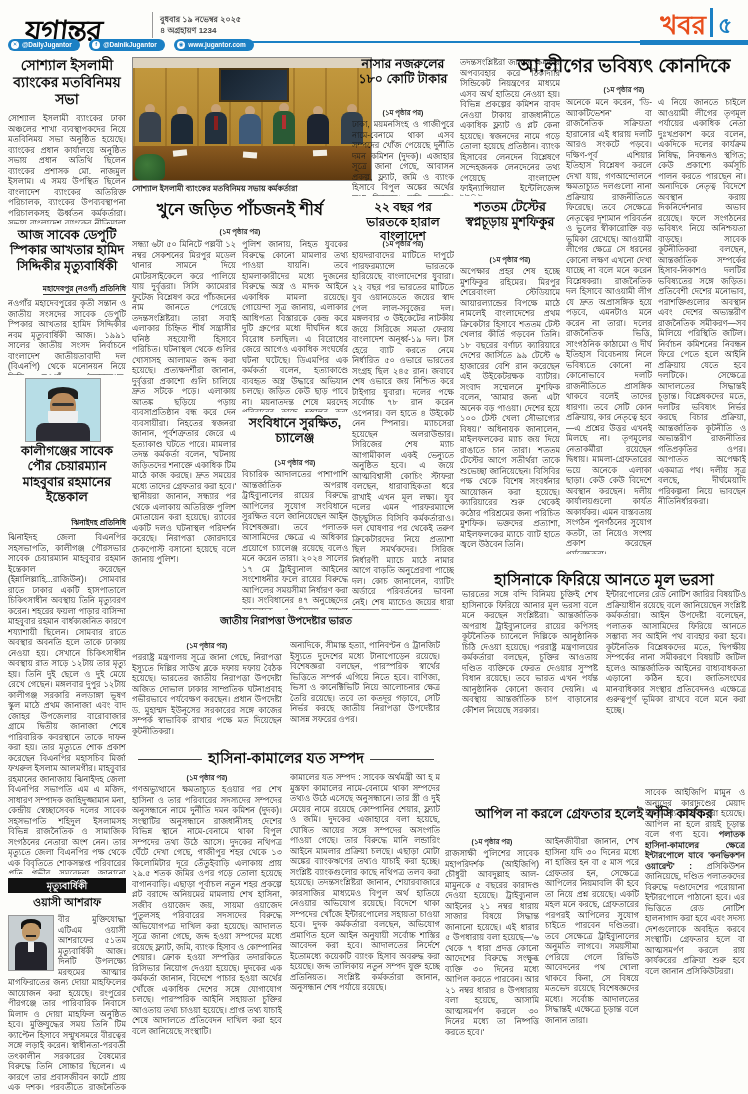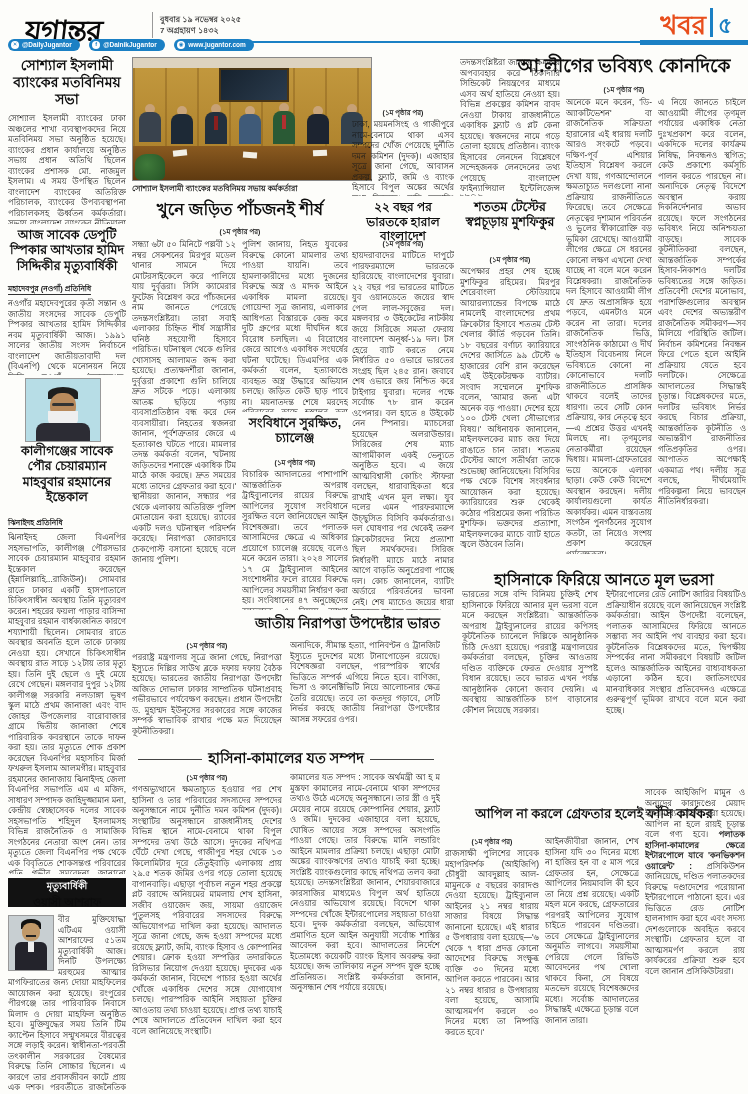--- a/index.html
+++ b/index.html
@@ -2,39 +2,39 @@
 <html><head>
 <meta charset="utf-8">
 <style>
   html,body{margin:0;padding:0;}
   body{font-family:"Liberation Sans","DejaVu Sans",sans-serif;background:#888;}
   #page{position:relative;width:748px;height:1094px;background:#fdfdfa;overflow:hidden;margin:0 auto;box-shadow:0 0 6px rgba(0,0,0,.4);}
   .abs{position:absolute;}
   .h1{font-weight:800;color:#0d0d0d;text-align:center;line-height:1.22;}
   .body{font-size:8.3px;line-height:10.5px;text-align:justify;color:#1c1c1c;overflow:hidden;}
   .tag{font-size:7px;font-weight:700;text-align:center;color:#222;}
-  .byline{font-size:7.5px;font-weight:800;text-align:left;color:#111;}
+  .byline{font-size:7.5px;font-weight:800;text-align:right;color:#111;}
   .byline span{border-bottom:1px solid #333;padding-bottom:1px;}
   .pill{display:inline-flex;align-items:center;gap:3px;background:#1b80c4;color:#fff;font-size:6.5px;font-weight:700;padding:2px 8px 2px 3px;border-radius:8px;margin-right:5px;}
   .pill .ic{display:inline-flex;align-items:center;justify-content:center;width:8px;height:8px;border-radius:50%;background:#fff;color:#1b80c4;font-size:5.5px;font-weight:900;line-height:1;}
   .caption{font-size:7.8px;font-weight:700;color:#222;}
   .rule-dash{flex:1;height:1px;background:#444;margin:0 6px;}
   .headrow{display:flex;align-items:center;}
   .obit-bar{background:#121212;color:#fff;font-size:9.5px;font-weight:800;text-align:center;line-height:15px;}
   b{font-weight:800;}
 </style>
 </head>
 <body>
 
 <div id="page">
 
   <div class="abs" style="left:26px;top:8px;width:125px;height:34px;font-size:29px;font-weight:900;color:#0a0a0a;transform:skewX(-7deg);letter-spacing:-1px;">যুগান্তর</div>
   <div class="abs" style="left:152px;top:12px;width:1px;height:26px;background:#999;"></div>
   <div class="abs" style="left:160px;top:13px;width:130px;font-size:8px;font-weight:700;color:#444;">বুধবার ১৯ নভেম্বর ২০২৫</div>
-  <div class="abs" style="left:160px;top:24px;width:130px;font-size:8px;font-weight:700;color:#444;">7 অগ্রহায়ণ ১৪৩২</div>
+  <div class="abs" style="left:160px;top:24px;width:130px;font-size:8px;font-weight:700;color:#444;">৪ অগ্রহায়ণ 1234</div>
 
   <div class="abs" style="left:8px;top:32px;width:300px;">
     <span class="pill">
         <span class="ic">✕</span>
         <span>@DailyJugantor</span>
       </span>
     <span class="pill">
         <span class="ic">f</span>
         <span>@DainikJugantor</span>
       </span>
@@ -63,21 +63,21 @@
     <div style="position:absolute;left:24px;top:14px;width:26px;height:26px;background:#b98a5c;border-radius:45%;"></div>
     <div style="position:absolute;left:26px;top:24px;width:22px;height:3px;background:#333;border-radius:2px;"></div>
     <div style="position:absolute;left:22px;top:32px;width:30px;height:16px;background:#efefef;border-radius:0 0 45% 45%;"></div>
     <div style="position:absolute;left:10px;top:44px;width:54px;height:20px;background:#2c2c34;border-radius:8px 8px 0 0;"></div>
   </div>
 
   <div class="abs h1" style="left:8px;top:444px;width:118px;height:70px;font-size:12.5px;">কালীগঞ্জের সাবেক পৌর চেয়ারম্যান মাহবুবার রহমানের ইন্তেকাল</div>
   <div class="abs byline" style="left:8px;top:517px;width:118px;height:12px;"><span>ঝিনাইদহ প্রতিনিধি</span></div>
   <div class="abs body" style="left:8px;top:532px;width:118px;height:342px;">ঝিনাইদহ জেলা বিএনপির সহসভাপতি, কালীগঞ্জ পৌরসভার সাবেক চেয়ারম্যান মাহবুবার রহমান ইন্তেকাল করেছেন (ইন্নালিল্লাহি...রাজিউন)। সোমবার রাতে ঢাকার একটি হাসপাতালে চিকিৎসাধীন অবস্থায় তিনি মৃত্যুবরণ করেন। শহরের ফয়লা পাড়ার বাসিন্দা মাহবুবার রহমান বার্ধক্যজনিত কারণে শয্যাশায়ী ছিলেন। সোমবার রাতে অবস্থার অবনতি হলে তাকে ঢাকায় নেওয়া হয়। সেখানে চিকিৎসাধীন অবস্থায় রাত সাড়ে ১২টায় তার মৃত্যু হয়। তিনি দুই ছেলে ও দুই মেয়ে রেখে গেছেন। মঙ্গলবার দুপুর ১২টায় কালীগঞ্জ সরকারি নলডাঙ্গা ভূষণ স্কুল মাঠে প্রথম জানাজা এবং বাদ জোহর উপজেলার বারোবাজার গ্রামে দ্বিতীয় জানাজা শেষে পারিবারিক কবরস্থানে তাকে দাফন করা হয়। তার মৃত্যুতে শোক প্রকাশ করেছেন বিএনপির মহাসচিব মির্জা ফখরুল ইসলাম আলমগীর। মাহবুবার রহমানের জানাজায় ঝিনাইদহ জেলা বিএনপির সভাপতি এম এ মজিদ, সাধারণ সম্পাদক জাহিদুজ্জামান মনা, কেন্দ্রীয় স্বেচ্ছাসেবক দলের সাবেক সহসভাপতি শহিদুল ইসলামসহ বিভিন্ন রাজনৈতিক ও সামাজিক সংগঠনের নেতারা অংশ নেন। তার মৃত্যুতে জেলা বিএনপির পক্ষ থেকে এক বিবৃতিতে শোকসন্তপ্ত পরিবারের প্রতি গভীর সমবেদনা জানানো হয়েছে। এক বিবৃতিতে শোক জানিয়েছেন কালীগঞ্জ উপজেলা ও পৌর বিএনপির নেতারা। বিভিন্ন ইউনিটের নেতাকর্মীরা মরহুমের আত্মার মাগফিরাত কামনা করেন। তার মৃত্যুতে জেলা বিএনপির দলীয় কার্যালয়ে শোক বইয়ে স্বাক্ষর কর্মসূচি পালিত হচ্ছে।</div>
 
-  <div class="abs obit-bar" style="left:8px;top:878px;width:118px;height:29px;">মৃত্যুবার্ষিকী</div>
+  <div class="abs obit-bar" style="left:8px;top:878px;width:118px;height:15px;">মৃত্যুবার্ষিকী</div>
   <div class="abs h1" style="left:8px;top:896px;width:118px;height:16px;font-size:11px;">ওয়াসী আশরাফ</div>
   <div class="abs body" style="left:8px;top:914px;width:118px;height:176px;">
     <span style="float:left;width:44px;height:54px;margin:1px 4px 2px 0;background:#c8cfd2;position:relative;display:block;overflow:hidden;border:1px solid #999;">
       <span style="position:absolute;left:12px;top:3px;width:20px;height:10px;background:#111;border-radius:50% 50% 0 0;"></span>
       <span style="position:absolute;left:13px;top:7px;width:18px;height:18px;background:#c09868;border-radius:45%;"></span>
       <span style="position:absolute;left:17px;top:19px;width:10px;height:2px;background:#222;"></span>
       <span style="position:absolute;left:6px;top:26px;width:32px;height:28px;background:#23232b;border-radius:6px 6px 0 0;"></span>
       <span style="position:absolute;left:19px;top:26px;width:6px;height:10px;background:#eee;"></span>
     </span>
     <span>বীর মুক্তিযোদ্ধা এটিএম ওয়াসী আশরাফের ৫১তম মৃত্যুবার্ষিকী আজ। দিনটি উপলক্ষ্যে মরহুমের আত্মার মাগফিরাতের জন্য দোয়া মাহফিলের আয়োজন করা হয়েছে। রংপুরের পীরগঞ্জে তার পারিবারিক নিবাসে মিলাদ ও দোয়া মাহফিল অনুষ্ঠিত হবে। মুক্তিযুদ্ধের সময় তিনি টিম ক্যাপ্টেন হিসাবে সম্মুখসমরে বীরত্বের সঙ্গে লড়াই করেন। স্বাধীনতা-পরবর্তী তৎকালীন সরকারের বৈষম্যের বিরুদ্ধে তিনি সোচ্চার ছিলেন। এ কারণে তার প্রবাসজীবন কাটে প্রায় এক দশক। পরবর্তীতে রাজনৈতিক প্রেক্ষাপট পরিবর্তন হলে তিনি দেশে ফিরে এসে জাতীয়তাবাদী রাজনীতির সঙ্গে সম্পৃক্ত হন। পরে বাংলাদেশ জাতীয়তাবাদী দলের পক্ষে রংপুর-৩ আসন থেকে তিনি সংসদ-সদস্য নির্বাচিত হন। — সংবাদ বিজ্ঞপ্তি</span>
@@ -129,38 +129,39 @@
 
   <div class="abs h1" style="left:132px;top:199px;width:216px;height:24px;font-size:16.5px;">খুনে জড়িত পাঁচজনই শীর্ষ</div>
   <div class="abs tag" style="left:132px;top:226px;width:216px;height:10px;">(১ম পৃষ্ঠার পর)</div>
   <div class="abs body" style="left:132px;top:239px;width:104px;height:371px;">সন্ধ্যা ৬টা ৫০ মিনিটে পল্লবী ১২ নম্বর সেকশনের মিরপুর মডেল থানার সামনে দিয়ে মোটরসাইকেলে করে পালিয়ে যায় দুর্বৃত্তরা। সিসি ক্যামেরার ফুটেজ বিশ্লেষণ করে পাঁচজনের নাম জানতে পেরেছে তদন্তসংশ্লিষ্টরা। তারা সবাই এলাকার চিহ্নিত শীর্ষ সন্ত্রাসীর ঘনিষ্ঠ সহযোগী হিসাবে পরিচিত। ঘটনাস্থল থেকে গুলির খোসাসহ আলামত জব্দ করা হয়েছে। প্রত্যক্ষদর্শীরা জানান, দুর্বৃত্তরা প্রকাশ্যে গুলি চালিয়ে দ্রুত সটকে পড়ে। এলাকায় আতঙ্ক ছড়িয়ে পড়ায় ব্যবসাপ্রতিষ্ঠান বন্ধ করে দেন ব্যবসায়ীরা। নিহতের স্বজনরা জানান, পূর্বশত্রুতার জেরে এ হত্যাকাণ্ড ঘটতে পারে। মামলার তদন্ত কর্মকর্তা বলেন, 'ঘটনায় জড়িতদের শনাক্তে একাধিক টিম মাঠে কাজ করছে। দ্রুত সময়ের মধ্যে তাদের গ্রেফতার করা হবে।' স্থানীয়রা জানান, সন্ধ্যার পর থেকে এলাকায় অতিরিক্ত পুলিশ মোতায়েন করা হয়েছে। র‍্যাবের একটি দলও ঘটনাস্থল পরিদর্শন করেছে। নিরাপত্তা জোরদারে চেকপোস্ট বসানো হয়েছে বলে জানায় পুলিশ।</div>
   <div class="abs body" style="left:242px;top:239px;width:106px;height:173px;">পুলিশ জানায়, নিহত যুবকের বিরুদ্ধে কোনো মামলার তথ্য পাওয়া যায়নি। তবে হামলাকারীদের মধ্যে দুজনের বিরুদ্ধে অস্ত্র ও মাদক আইনে একাধিক মামলা রয়েছে। গোয়েন্দা সূত্র জানায়, এলাকার আধিপত্য বিস্তারকে কেন্দ্র করে দুটি গ্রুপের মধ্যে দীর্ঘদিন ধরে বিরোধ চলছিল। এ বিরোধের জেরে আগেও একাধিক সংঘর্ষের ঘটনা ঘটেছে। ডিএমপির এক কর্মকর্তা বলেন, হত্যাকাণ্ডে ব্যবহৃত অস্ত্র উদ্ধারে অভিযান চলছে। জড়িত কেউ ছাড় পাবে না। ময়নাতদন্ত শেষে মরদেহ পরিবারের কাছে হস্তান্তর করা হয়েছে। বুধবার জানাজা শেষে গ্রামের বাড়িতে দাফন করা হবে।</div>
 
   <div class="abs h1" style="left:242px;top:416px;width:106px;height:40px;font-size:12.5px;">সংবিধানে সুরক্ষিত, চ্যালেঞ্জ</div>
   <div class="abs tag" style="left:242px;top:457px;width:106px;height:10px;">(১ম পৃষ্ঠার পর)</div>
   <div class="abs body" style="left:242px;top:469px;width:106px;height:141px;">বিচারিক আদালতের পাশাপাশি আন্তর্জাতিক অপরাধ ট্রাইব্যুনালের রায়ের বিরুদ্ধে আপিলের সুযোগ সংবিধানে সুরক্ষিত বলে জানিয়েছেন আইন বিশেষজ্ঞরা। তবে পলাতক আসামিদের ক্ষেত্রে এ অধিকার প্রয়োগে চ্যালেঞ্জ রয়েছে বলেও মনে করেন তারা। ২০২৪ সালের ১৭ মে ট্রাইব্যুনাল আইনের সংশোধনীর ফলে রায়ের বিরুদ্ধে আপিলের সময়সীমা নির্ধারণ করা হয়। সংবিধানের ৪৭ অনুচ্ছেদের আলোকে এ বিষয়ে ব্যাখ্যা দিয়েছেন সুপ্রিমকোর্টের আইনজীবীরা। তারা বলছেন, দণ্ডিত ব্যক্তি আত্মসমর্পণ করলেই কেবল আপিলের সুযোগ পাবেন।</div>
 
+  <div class="abs h1" style="left:352px;top:57px;width:102px;height:48px;font-size:12.5px;">নাসার নজরুলের ১৮০ কোটি টাকার</div>
   <div class="abs tag" style="left:352px;top:107px;width:102px;height:10px;">(১ম পৃষ্ঠার পর)</div>
   <div class="abs body" style="left:352px;top:119px;width:102px;height:77px;">ঢাকা, ময়মনসিংহ ও গাজীপুরে নামে-বেনামে থাকা এসব সম্পদের খোঁজ পেয়েছে দুর্নীতি দমন কমিশন (দুদক)। এজাহার সূত্রে জানা গেছে, আবাসন প্রকল্প, ফ্ল্যাট, জমি ও ব্যাংক হিসাবে বিপুল অঙ্কের অর্থের তথ্য মিলেছে। মানি লন্ডারিং প্রতিরোধ আইন, ১৯৪৭ সালের দুর্নীতি প্রতিরোধ আইনের ৫(২) ধারা অনুযায়ী তার বিরুদ্ধে মামলার প্রস্তুতি চলছে।</div>
 
   <div class="abs h1" style="left:352px;top:200px;width:102px;height:36px;font-size:12px;">২২ বছর পর ভারতকে হারাল বাংলাদেশ</div>
   <div class="abs tag" style="left:352px;top:238px;width:102px;height:10px;">(১ম পৃষ্ঠার পর)</div>
   <div class="abs body" style="left:352px;top:250px;width:102px;height:360px;">হায়দরাবাদের মাটিতে দাপুটে পারফরম্যান্সে ভারতকে হারিয়েছে বাংলাদেশের যুবারা। ২২ বছর পর ভারতের মাটিতে যুব ওয়ানডেতে জয়ের স্বাদ পেল লাল-সবুজের দল। মঙ্গলবার ৩ উইকেটের নাটকীয় জয়ে সিরিজে সমতা ফেরায় বাংলাদেশ অনূর্ধ্ব-১৯ দল। টস হেরে ব্যাট করতে নেমে নির্ধারিত ৫০ ওভারে ভারতের সংগ্রহ ছিল ২৪৫ রান। জবাবে শেষ ওভারে জয় নিশ্চিত করে টাইগার যুবারা। দলের পক্ষে সর্বোচ্চ ৭৮ রান করেন ওপেনার। বল হাতে ৪ উইকেট নেন স্পিনার। ম্যাচসেরা হয়েছেন অলরাউন্ডার। সিরিজের শেষ ম্যাচ আগামীকাল একই ভেন্যুতে অনুষ্ঠিত হবে। এ জয়ে আত্মবিশ্বাসী কোচিং স্টাফরা বলছেন, ধারাবাহিকতা ধরে রাখাই এখন মূল লক্ষ্য। যুব দলের এমন পারফরম্যান্সে উচ্ছ্বসিত বিসিবি কর্মকর্তারাও। দল ঘোষণার পর থেকেই তরুণ ক্রিকেটারদের নিয়ে প্রত্যাশা ছিল সমর্থকদের। সিরিজ নির্ধারণী ম্যাচে মাঠে নামার আগে বাড়তি অনুপ্রেরণা পাচ্ছে দল। কোচ জানালেন, ব্যাটিং অর্ডারে পরিবর্তনের ভাবনা নেই। শেষ ম্যাচেও জয়ের ধারা অব্যাহত রাখতে চায় যুবারা।</div>
 
   <div class="abs body" style="left:460px;top:57px;width:100px;height:139px;">তদন্তসংশ্লিষ্টরা জানান, ক্ষমতার অপব্যবহার করে ঠিকাদারি সিন্ডিকেট নিয়ন্ত্রণের মাধ্যমে এসব অর্থ হাতিয়ে নেওয়া হয়। বিভিন্ন প্রকল্পের কমিশন বাবদ নেওয়া টাকায় রাজধানীতে একাধিক ফ্ল্যাট ও প্লট কেনা হয়েছে। স্বজনদের নামে গড়ে তোলা হয়েছে প্রতিষ্ঠান। ব্যাংক হিসাবের লেনদেন বিশ্লেষণে সন্দেহজনক লেনদেনের তথ্য পেয়েছে বাংলাদেশ ফাইন্যান্সিয়াল ইন্টেলিজেন্স ইউনিট। এসব তথ্য-প্রমাণ আদালতে উপস্থাপন করা হবে বলে জানিয়েছেন কর্মকর্তারা। জব্দ হওয়া নথিপত্র যাচাই-বাছাই চলছে। কমিশনের অনুমোদন পেলেই মামলা দায়ের করা হবে।</div>
   <div class="abs h1" style="left:460px;top:200px;width:100px;height:52px;font-size:12.5px;">শততম টেস্টের স্বপ্নচূড়ায় মুশফিকুর</div>
   <div class="abs tag" style="left:460px;top:254px;width:100px;height:10px;">(১ম পৃষ্ঠার পর)</div>
   <div class="abs body" style="left:460px;top:266px;width:100px;height:290px;">অপেক্ষার প্রহর শেষ হচ্ছে মুশফিকুর রহিমের। মিরপুর শেরেবাংলা স্টেডিয়ামে আয়ারল্যান্ডের বিপক্ষে মাঠে নামলেই বাংলাদেশের প্রথম ক্রিকেটার হিসাবে শততম টেস্ট খেলার কীর্তি গড়বেন তিনি। ১৮ বছরের বর্ণাঢ্য ক্যারিয়ারে দেশের জার্সিতে ৯৯ টেস্টে ৬ হাজারের বেশি রান করেছেন এই উইকেটরক্ষক ব্যাটার। সংবাদ সম্মেলনে মুশফিক বলেন, 'আমার জন্য এটা অনেক বড় পাওয়া। দেশের হয়ে ১০০ টেস্ট খেলা সৌভাগ্যের বিষয়।' অধিনায়ক জানালেন, মাইলফলকের ম্যাচ জয় দিয়ে রাঙাতে চান তারা। শততম টেস্টের আগে সতীর্থরা তাকে শুভেচ্ছা জানিয়েছেন। বিসিবির পক্ষ থেকে বিশেষ সংবর্ধনার আয়োজন করা হয়েছে। ক্যারিয়ারের শুরু থেকেই কঠোর পরিশ্রমের জন্য পরিচিত মুশফিক। ভক্তদের প্রত্যাশা, মাইলফলকের ম্যাচে ব্যাট হাতে জ্বলে উঠবেন তিনি।</div>
 
   <div class="abs h1" style="left:500px;top:55px;width:248px;height:27px;font-size:18.5px;">আ.লীগের ভবিষ্যৎ কোনদিকে</div>
   <div class="abs tag" style="left:500px;top:84px;width:248px;height:10px;">(১ম পৃষ্ঠার পর)</div>
   <div class="abs body" style="left:566px;top:97px;width:86px;height:457px;">অনেকে মনে করেন, 'ডি-অ্যাকটিভেশন' বা রাজনৈতিক সক্রিয়তা হারানোর এই ধারায় দলটি আরও সংকটে পড়বে। দক্ষিণ-পূর্ব এশিয়ার ইতিহাস বিশ্লেষণ করলে দেখা যায়, গণআন্দোলনে ক্ষমতাচ্যুত দলগুলো নানা প্রক্রিয়ায় রাজনীতিতে ফিরেছে। তবে সেক্ষেত্রে নেতৃত্বের দৃশ্যমান পরিবর্তন ও ভুলের স্বীকারোক্তি বড় ভূমিকা রেখেছে। আওয়ামী লীগের ক্ষেত্রে সে ধরনের কোনো লক্ষণ এখনো দেখা যাচ্ছে না বলে মনে করেন বিশ্লেষকরা। রাজনৈতিক দল হিসাবে আওয়ামী লীগ যে দ্রুত অপ্রাসঙ্গিক হয়ে পড়বে, এমনটাও মনে করেন না তারা। দলের রাজনৈতিক ভিত্তি, সাংগঠনিক কাঠামো ও দীর্ঘ ইতিহাস বিবেচনায় নিলে ভবিষ্যতে কোনো না কোনোভাবে দলটি রাজনীতিতে প্রাসঙ্গিক থাকবে বলেই তাদের ধারণা। তবে সেটি কোন প্রক্রিয়ায়, কার নেতৃত্বে হবে—এ প্রশ্নের উত্তর এখনই মিলছে না। তৃণমূলের নেতাকর্মীরা রয়েছেন দ্বিধায়। মামলা-গ্রেফতারের ভয়ে অনেকে এলাকা ছাড়া। কেউ কেউ বিদেশে অবস্থান করছেন। দলীয় কার্যালয়গুলো কার্যত অকার্যকর। এমন বাস্তবতায় সংগঠন পুনর্গঠনের সুযোগ কতটা, তা নিয়েও সংশয় প্রকাশ করেছেন পর্যবেক্ষকরা।</div>
   <div class="abs body" style="left:658px;top:97px;width:88px;height:457px;">এ নিয়ে জানতে চাইলে আওয়ামী লীগের তৃণমূল পর্যায়ের একাধিক নেতা দুঃখপ্রকাশ করে বলেন, একদিকে দলের কার্যক্রম নিষিদ্ধ, নিবন্ধনও স্থগিত; কেউ প্রকাশ্যে কর্মসূচি পালন করতে পারছেন না। অন্যদিকে নেতৃত্ব বিদেশে অবস্থান করায় দিকনির্দেশনার অভাব রয়েছে। ফলে সংগঠনের ভবিষ্যৎ নিয়ে অনিশ্চয়তা বাড়ছে। সাবেক কূটনীতিকরা বলছেন, আন্তর্জাতিক সম্পর্কের হিসাব-নিকাশও দলটির ভবিষ্যতের সঙ্গে জড়িত। প্রতিবেশী দেশের মনোভাব, পরাশক্তিগুলোর অবস্থান এবং দেশের অভ্যন্তরীণ রাজনৈতিক সমীকরণ—সব মিলিয়ে পরিস্থিতি জটিল। নির্বাচন কমিশনের নিবন্ধন ফিরে পেতে হলে আইনি প্রক্রিয়ায় যেতে হবে দলটিকে। সেক্ষেত্রে আদালতের সিদ্ধান্তই চূড়ান্ত। বিশ্লেষকদের মতে, দলটির ভবিষ্যৎ নির্ভর করছে বিচার প্রক্রিয়া, আন্তর্জাতিক কূটনীতি ও অভ্যন্তরীণ রাজনীতির গতিপ্রকৃতির ওপর। আপাতত অপেক্ষাই একমাত্র পথ। দলীয় সূত্র বলছে, দীর্ঘমেয়াদি পরিকল্পনা নিয়ে ভাবছেন নীতিনির্ধারকরা।</div>
 
-  <div class="abs h1" style="left:132px;top:615px;width:308px;height:23px;font-size:14px;text-align:right;">জাতীয় নিরাপত্তা উপদেষ্টার ভারত</div>
+  <div class="abs h1" style="left:132px;top:615px;width:308px;height:23px;font-size:10px;">জাতীয় নিরাপত্তা উপদেষ্টার ভারত</div>
   <div class="abs tag" style="left:132px;top:640px;width:150px;height:10px;">(১ম পৃষ্ঠার পর)</div>
   <div class="abs body" style="left:132px;top:652px;width:150px;height:92px;">পররাষ্ট্র মন্ত্রণালয় সূত্রে জানা গেছে, নিরাপত্তা ইস্যুতে দিল্লির সাউথ ব্লকে দফায় দফায় বৈঠক হয়েছে। ভারতের জাতীয় নিরাপত্তা উপদেষ্টা অজিত দোভাল ঢাকার সাম্প্রতিক ঘটনাপ্রবাহ গভীরভাবে পর্যবেক্ষণ করছেন। প্রধান উপদেষ্টা ড. মুহাম্মদ ইউনূসের সরকারের সঙ্গে কাজের সম্পর্ক স্বাভাবিক রাখার পক্ষে মত দিয়েছেন কূটনীতিকরা।</div>
   <div class="abs body" style="left:290px;top:640px;width:150px;height:104px;">অন্যদিকে, সীমান্ত হত্যা, পানিবণ্টন ও ট্রানজিট ইস্যুতে দুদেশের মধ্যে টানাপোড়েন রয়েছে। বিশেষজ্ঞরা বলছেন, পারস্পরিক স্বার্থের ভিত্তিতে সম্পর্ক এগিয়ে নিতে হবে। বাণিজ্য, ভিসা ও কানেক্টিভিটি নিয়ে আলোচনার ক্ষেত্র তৈরি রয়েছে। তবে তা কতদূর গড়াবে, সেটি নির্ভর করছে জাতীয় নিরাপত্তা উপদেষ্টার আসন্ন সফরের ওপর।</div>
 
   <div class="abs headrow" style="left:132px;top:749px;width:308px;height:20px;">
     <span class="rule-dash"></span>
     <span class="h1" style="font-size:14.5px;white-space:nowrap;">হাসিনা-কামালের যত সম্পদ</span>
     <span class="rule-dash"></span>
   </div>
   <div class="abs tag" style="left:132px;top:772px;width:150px;height:10px;">(১ম পৃষ্ঠার পর)</div>

